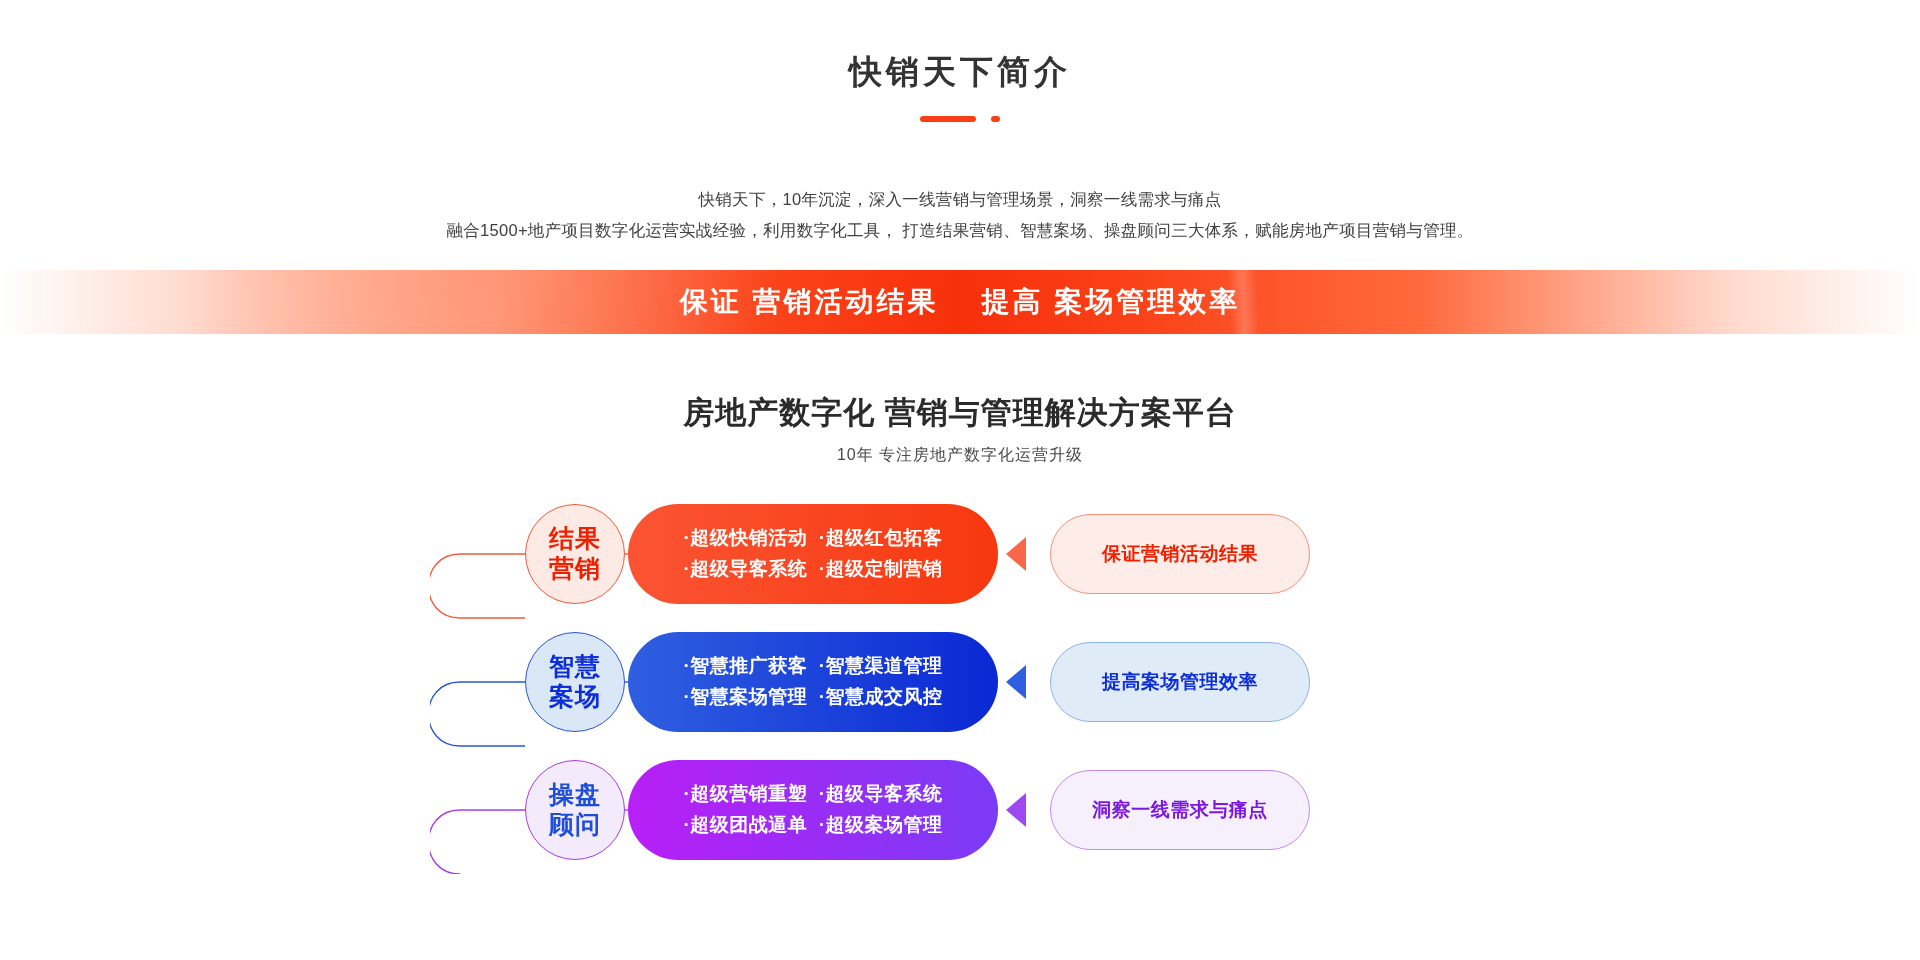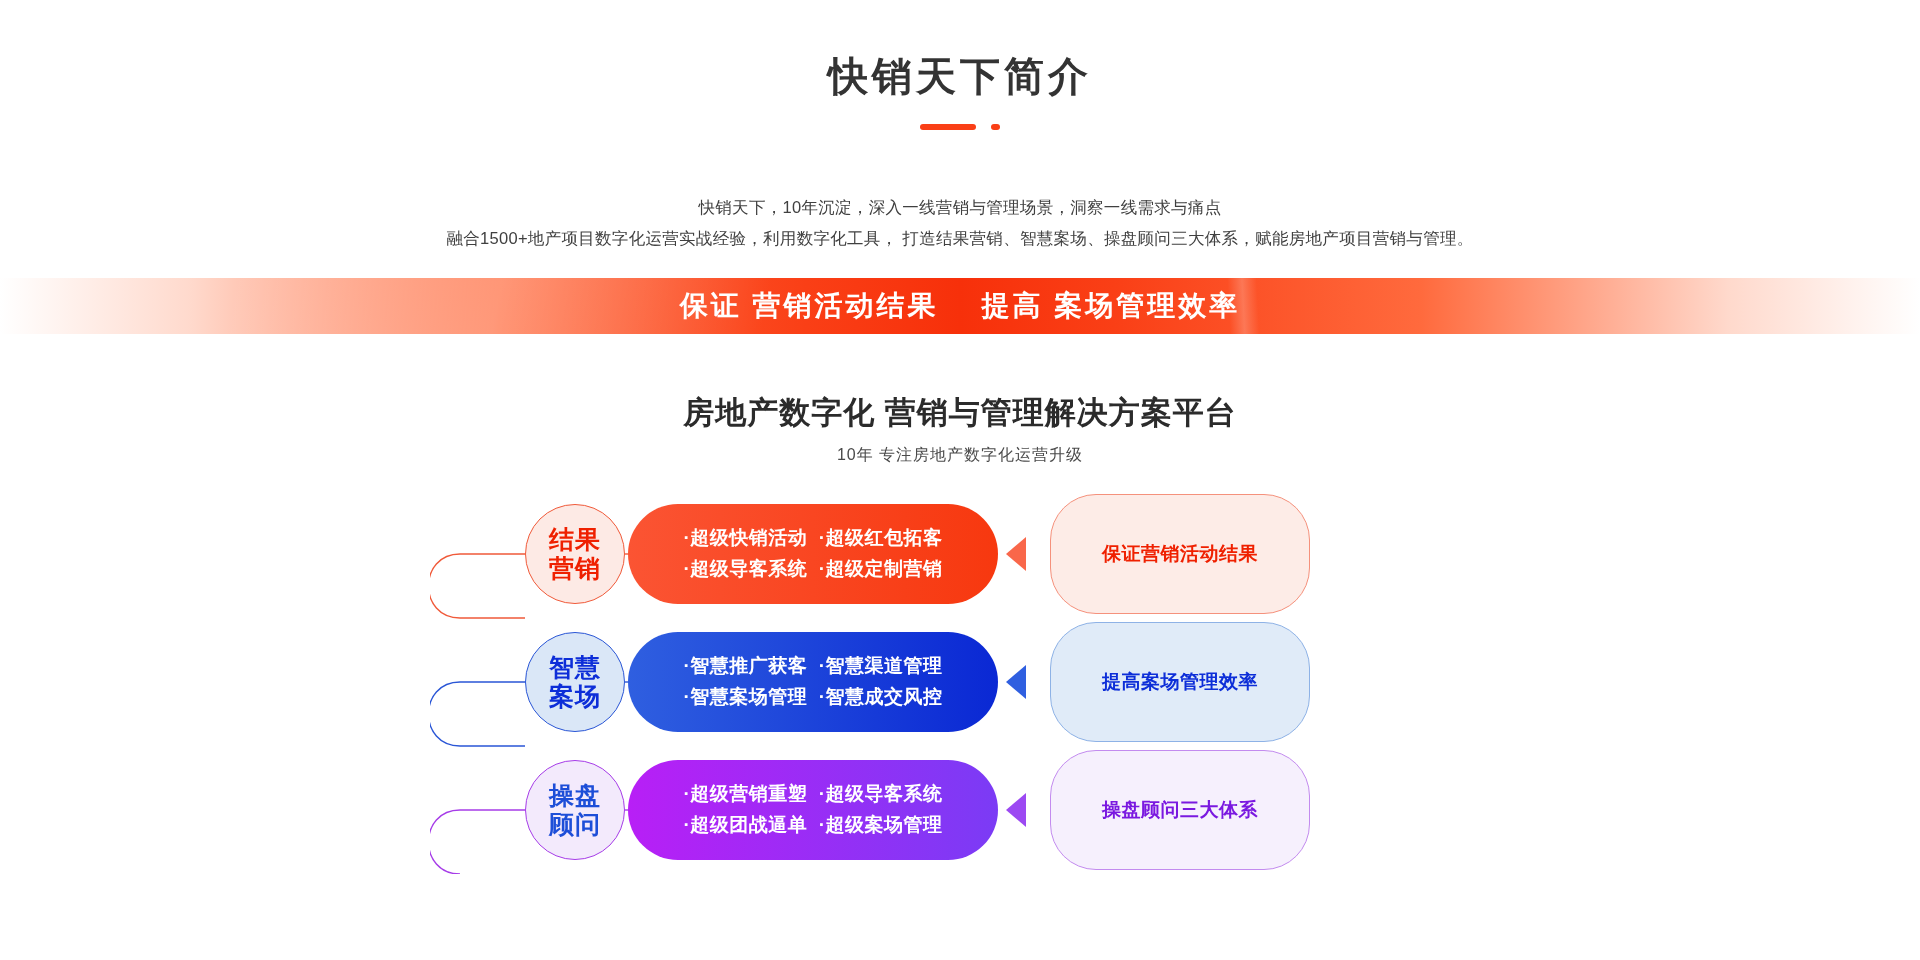--- a/index.html
+++ b/index.html
@@ -9,21 +9,21 @@
     background: #ffffff;
     font-family: "Liberation Sans", "DejaVu Sans", sans-serif;
     overflow: hidden;
   }
 
   .page { position: relative; width: 1920px; height: 960px; }
 
   
   .header { padding-top: 52px; text-align: center; }
   .page-title {
-    font-size: 40px;
+    font-size: 33px;
     font-weight: bold;
     color: #333333;
     letter-spacing: 4px;
     line-height: 1.2;
   }
   .title-divider {
     margin: 24px auto 0;
     width: 80px;
     height: 6px;
     position: relative;
@@ -47,21 +47,21 @@
     font-size: 16.5px;
     line-height: 31px;
     letter-spacing: 0.3px;
   }
 
   
   .banner {
     position: relative;
     margin-top: 24px;
     width: 1920px;
-    height: 56px;
+    height: 64px;
     background:
       linear-gradient(100deg, rgba(255,255,255,0) 12%, rgba(255,255,255,0.30) 26%, rgba(255,255,255,0) 40%),
       linear-gradient(90deg,
         #ffffff 0%,
         #ffd9cc 10%,
         #ff6a3d 26%,
         #fa3f16 42%,
         #f7300a 50%,
         #fa3f16 58%,
         #ff6a3d 74%,
@@ -183,21 +183,21 @@
   }
   .arrow.red    { border-right-color: #f9674a; }
   .arrow.blue   { border-right-color: #2f5fe0; }
   .arrow.purple { border-right-color: #9c49f2; }
 
   
   .outcome {
     position: absolute;
     left: 620px;
     width: 260px;
-    height: 120px;
+    height: 80px;
     border-radius: 46px;
     display: flex;
     align-items: center;
     justify-content: center;
     font-size: 19px;
     font-weight: bold;
     letter-spacing: 0.5px;
   }
   .outcome.red    { background: #fdece7; border: 1.3px solid #f5917c; color: #ef2000; }
   .outcome.blue   { background: #e0ebf8; border: 1.3px solid #8eb2e6; color: #0d2ed8; }
@@ -274,17 +274,17 @@
     <div class="row row-3">
       <div class="circle purple">
         <span>操盘</span>
         <span>顾问</span>
       </div>
       <div class="pill purple">
         <span class="pill-line">·超级营销重塑  ·超级导客系统</span>
         <span class="pill-line">·超级团战逼单  ·超级案场管理</span>
       </div>
       <div class="arrow purple"></div>
-      <div class="outcome purple">操盘顾问三大体系</div>
+      <div class="outcome purple">洞察一线需求与痛点</div>
     </div>
 
   </div>
 </div>
 
 </body></html>

